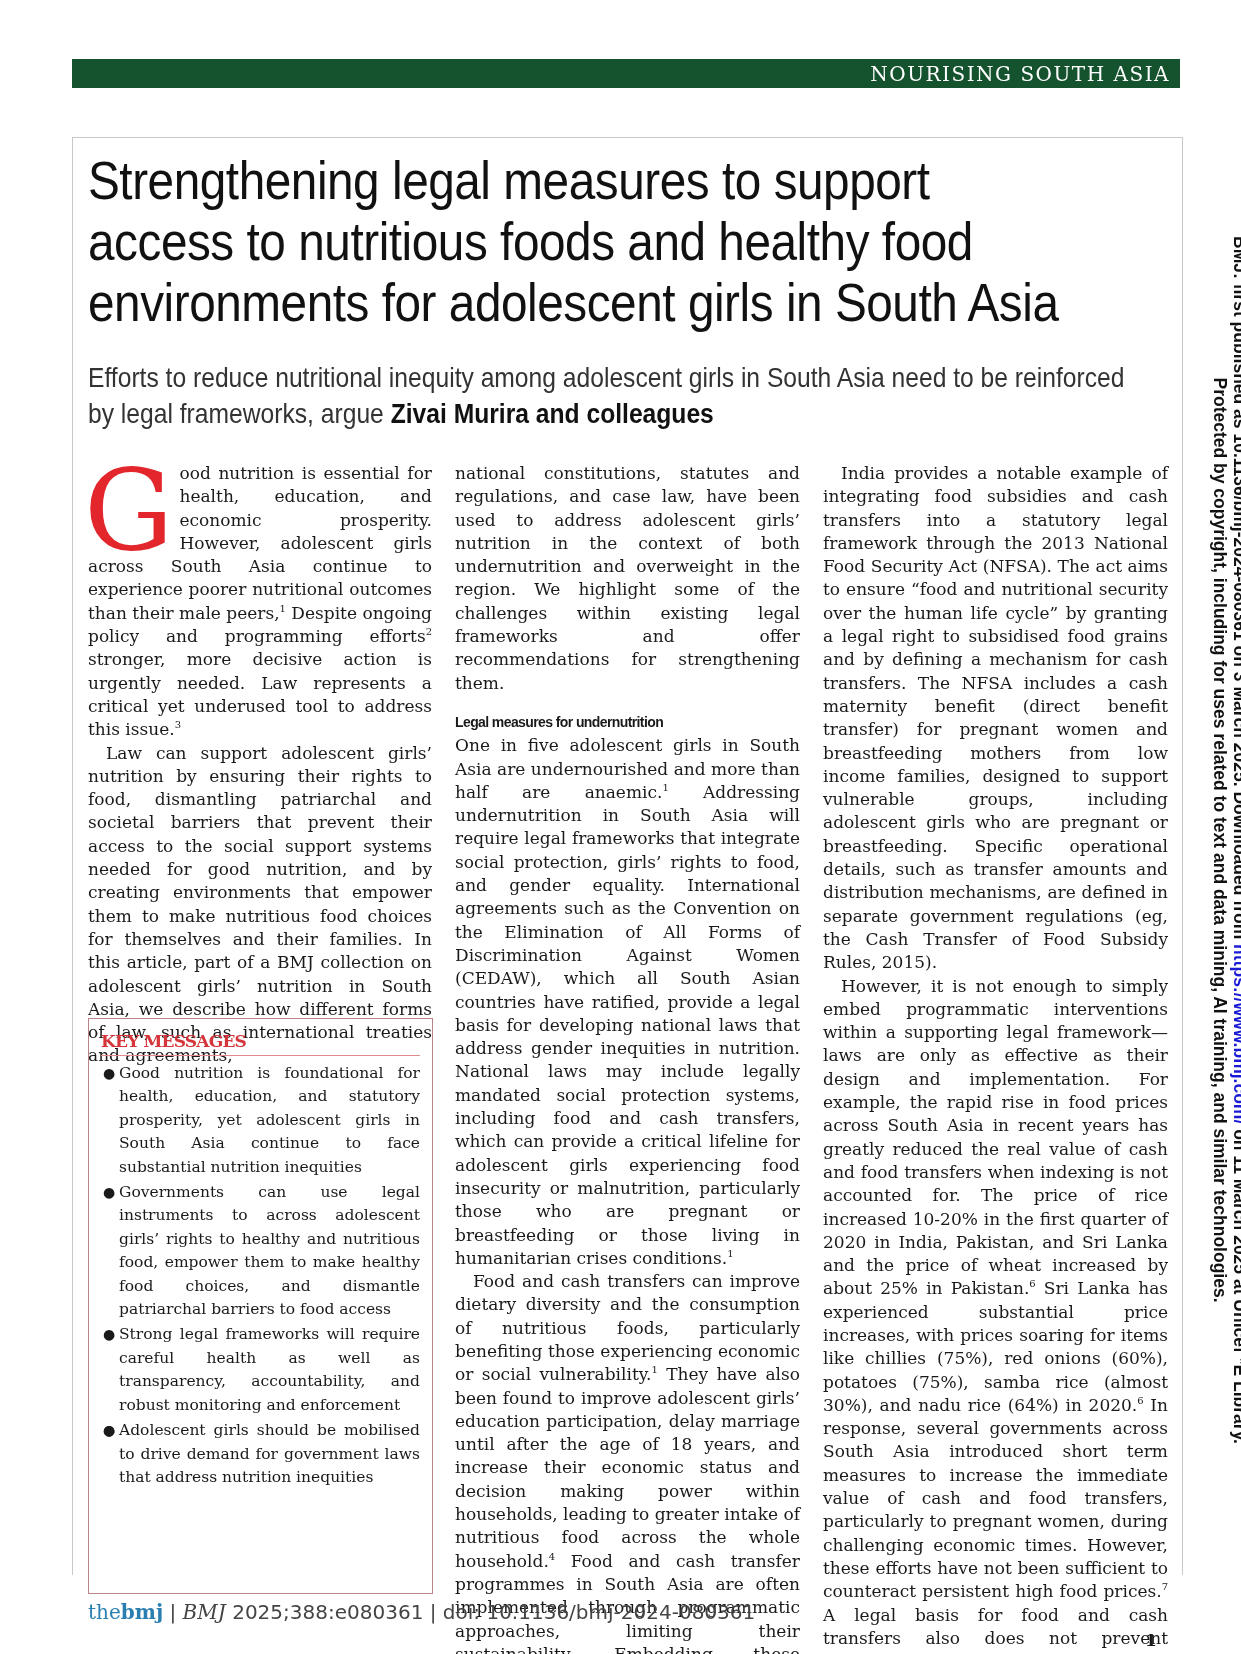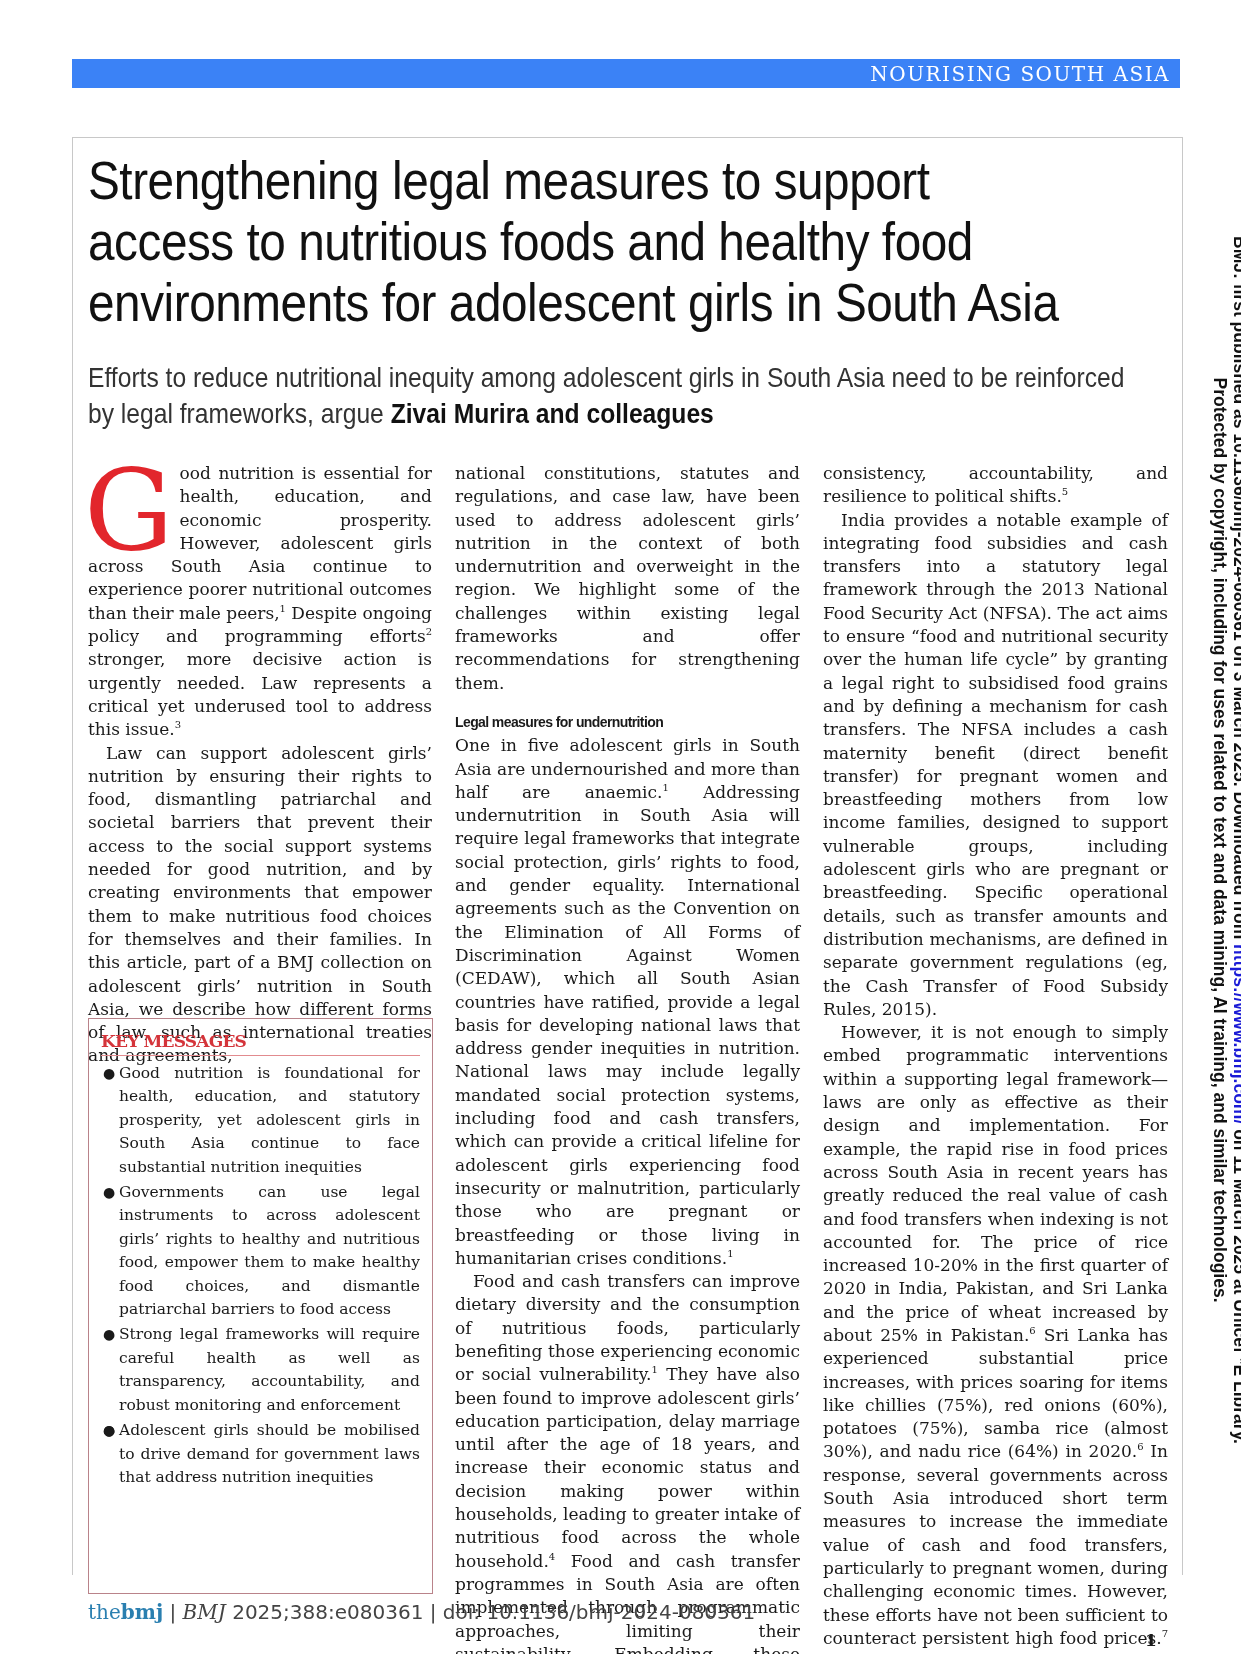--- a/index.html
+++ b/index.html
@@ -1,18 +1,18 @@
 <!DOCTYPE html>
 <html><head>
 <meta charset="utf-8">
 <style>
   html, body { margin: 0; padding: 0; background: #ffffff; }
   body { width: 1241px; height: 1654px; position: relative; overflow: hidden;
          font-family: "DejaVu Serif", serif; color: #1a1a1a; }
-  .band { position: absolute; left: 72px; top: 59px; width: 1108px; height: 29px; background: #3b82f6; }
+  .band { position: absolute; left: 72px; top: 59px; width: 1108px; height: 29px; background: #14532d; }
   .band-label { position: absolute; right: 10px; top: 3px; color: #ffffff; font-family: "DejaVu Serif", serif;
                 font-size: 20px; letter-spacing: 1.5px; line-height: 24px; }
   .box { position: absolute; left: 72px; top: 137px; width: 1111px; height: 1438px;
          border: 1.5px solid #c8c8c8; border-bottom: none; box-sizing: border-box; }
   .title { position: absolute; left: 88px; top: 150px; width: 1080px; margin: 0;
            font-family: "Liberation Sans", sans-serif; font-weight: normal; font-size: 53px;
            line-height: 61px; color: #111; letter-spacing: -0.5px; transform: scaleX(0.9); transform-origin: left top; white-space: nowrap; }
   .standfirst { position: absolute; left: 88px; top: 360px; width: 1190px; margin: 0;
                 font-family: "Liberation Sans", sans-serif; font-size: 28px; line-height: 36px; color: #333;
                 transform: scaleX(0.88); transform-origin: left top; }
@@ -75,21 +75,20 @@
 </div>
 
 <div class="col col2">
   <p>national constitutions, statutes and regulations, and case law, have been used to address adolescent girls’ nutrition in the context of both undernutrition and overweight in the region. We highlight some of the challenges within existing legal frameworks and offer recommendations for strengthening them.</p>
   <p class="subhead">Legal measures for undernutrition</p>
   <p><span>One in five adolescent girls in South Asia are undernourished and more than half are anaemic.</span><sup>1</sup><span> Addressing undernutrition in South Asia will require legal frameworks that integrate social protection, girls’ rights to food, and gender equality. International agreements such as the Convention on the Elimination of All Forms of Discrimination Against Women (CEDAW), which all South Asian countries have ratified, provide a legal basis for developing national laws that address gender inequities in nutrition. National laws may include legally mandated social protection systems, including food and cash transfers, which can provide a critical lifeline for adolescent girls experiencing food insecurity or malnutrition, particularly those who are pregnant or breastfeeding or those living in humanitarian crises conditions.</span><sup>1</sup></p>
   <p class="indent"><span>Food and cash transfers can improve dietary diversity and the consumption of nutritious foods, particularly benefiting those experiencing economic or social vulnerability.</span><sup>1</sup><span> They have also been found to improve adolescent girls’ education participation, delay marriage until after the age of 18 years, and increase their economic status and decision making power within households, leading to greater intake of nutritious food across the whole household.</span><sup>4</sup><span> Food and cash transfer programmes in South Asia are often implemented through programmatic approaches, limiting their sustainability. Embedding these programmes into statutory law through comprehensive social protection legislation, including national food security laws, can ensure greater</span></p>
 </div>
 
 <div class="col col3">
-  <p><span>consistency, accountability, and resilience to political shifts.</span><sup>5</sup></p>
   <p class="indent">India provides a notable example of integrating food subsidies and cash transfers into a statutory legal framework through the 2013 National Food Security Act (NFSA). The act aims to ensure “food and nutritional security over the human life cycle” by granting a legal right to subsidised food grains and by defining a mechanism for cash transfers. The NFSA includes a cash maternity benefit (direct benefit transfer) for pregnant women and breastfeeding mothers from low income families, designed to support vulnerable groups, including adolescent girls who are pregnant or breastfeeding. Specific operational details, such as transfer amounts and distribution mechanisms, are defined in separate government regulations (eg, the Cash Transfer of Food Subsidy Rules, 2015).</p>
   <p class="indent"><span>However, it is not enough to simply embed programmatic interventions within a supporting legal framework—laws are only as effective as their design and implementation. For example, the rapid rise in food prices across South Asia in recent years has greatly reduced the real value of cash and food transfers when indexing is not accounted for. The price of rice increased 10-20% in the first quarter of 2020 in India, Pakistan, and Sri Lanka and the price of wheat increased by about 25% in Pakistan.</span><sup>6</sup><span> Sri Lanka has experienced substantial price increases, with prices soaring for items like chillies (75%), red onions (60%), potatoes (75%), samba rice (almost 30%), and nadu rice (64%) in 2020.</span><sup>6</sup><span> In response, several governments across South Asia introduced short term measures to increase the immediate value of cash and food transfers, particularly to pregnant women, during challenging economic times. However, these efforts have not been sufficient to counteract persistent high food prices.</span><sup>7</sup><span> A legal basis for food and cash transfers also does not prevent implementation issues such as</span></p>
 </div>
 
 <div class="footer">
   <span class="the">the</span><span class="bmj">bmj</span><span> | </span><span class="journal">BMJ</span><span> 2025;388:e080361</span><span> | </span><span>doi: 10.1136/bmj-2024-080361</span>
 </div>
 <div class="pagenum">1</div>
 
 <div class="vertical">

